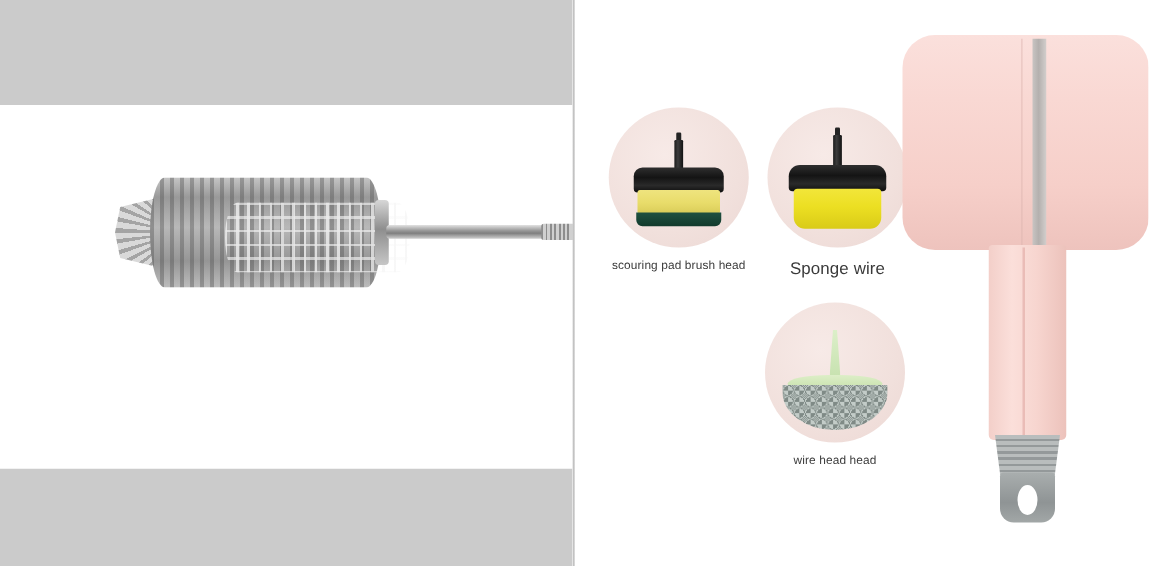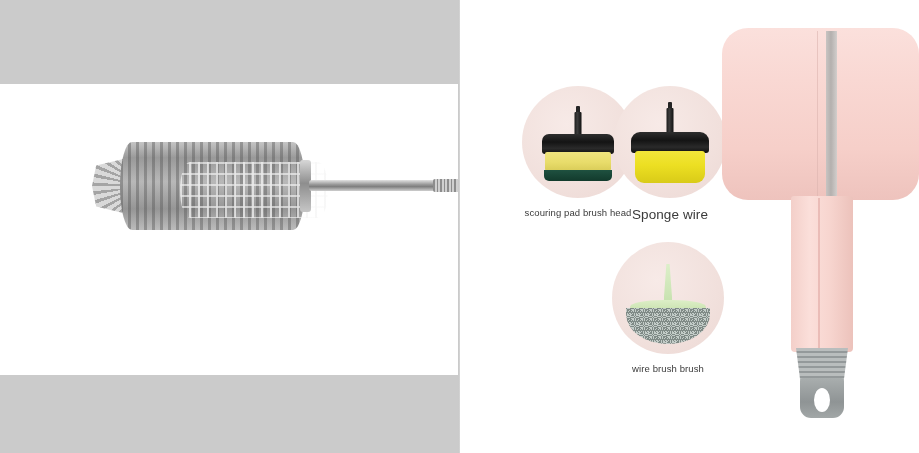--- a/index.html
+++ b/index.html
@@ -144,21 +144,21 @@
       <div class="brush-rod"></div>
       <div class="brush-knurl"></div>
 
     </div>
   </div>
 
   <div class="divider"></div>
 
   <div class="right-panel">
 
-    <div class="head-item" style="left:23px;top:86px;margin-left:35px;">
+    <div class="head-item" style="left:23px;top:86px;">
       <div class="circle">
         <div class="shaft-tip" style="top:20px;"></div>
         <div class="shaft" style="top:26px;height:24px;"></div>
         <div class="cap" style="top:48px;width:72px;height:20px;border-radius:7px 7px 3px 3px;"></div>
         <div class="sp-pad-y" style="top:66px;"></div>
         <div class="sp-pad-g" style="top:84px;"></div>
       </div>
       <div class="head-label lbl-sm">scouring pad brush head</div>
     </div>
 
@@ -172,21 +172,21 @@
       <div class="head-label lbl-lg">Sponge wire</div>
     </div>
 
 
     <div class="head-item" style="left:148px;top:242px;">
       <div class="circle">
         <div class="wb-stem" style="top:22px;"></div>
         <div class="wb-top" style="top:58px;"></div>
         <div class="wb-mesh" style="top:66px;"></div>
       </div>
-      <div class="head-label lbl-sm">wire brush brush</div>
+      <div class="head-label lbl-sm">wire head head</div>
     </div>
 
     <div class="device">
       <div class="motor"></div>
       <div class="motor-seam"></div>
       <div class="motor-band"></div>
       <div class="handle"></div>
       <div class="handle-seam"></div>
       <div class="chuck"></div>
       <div class="chuck-body"></div>

